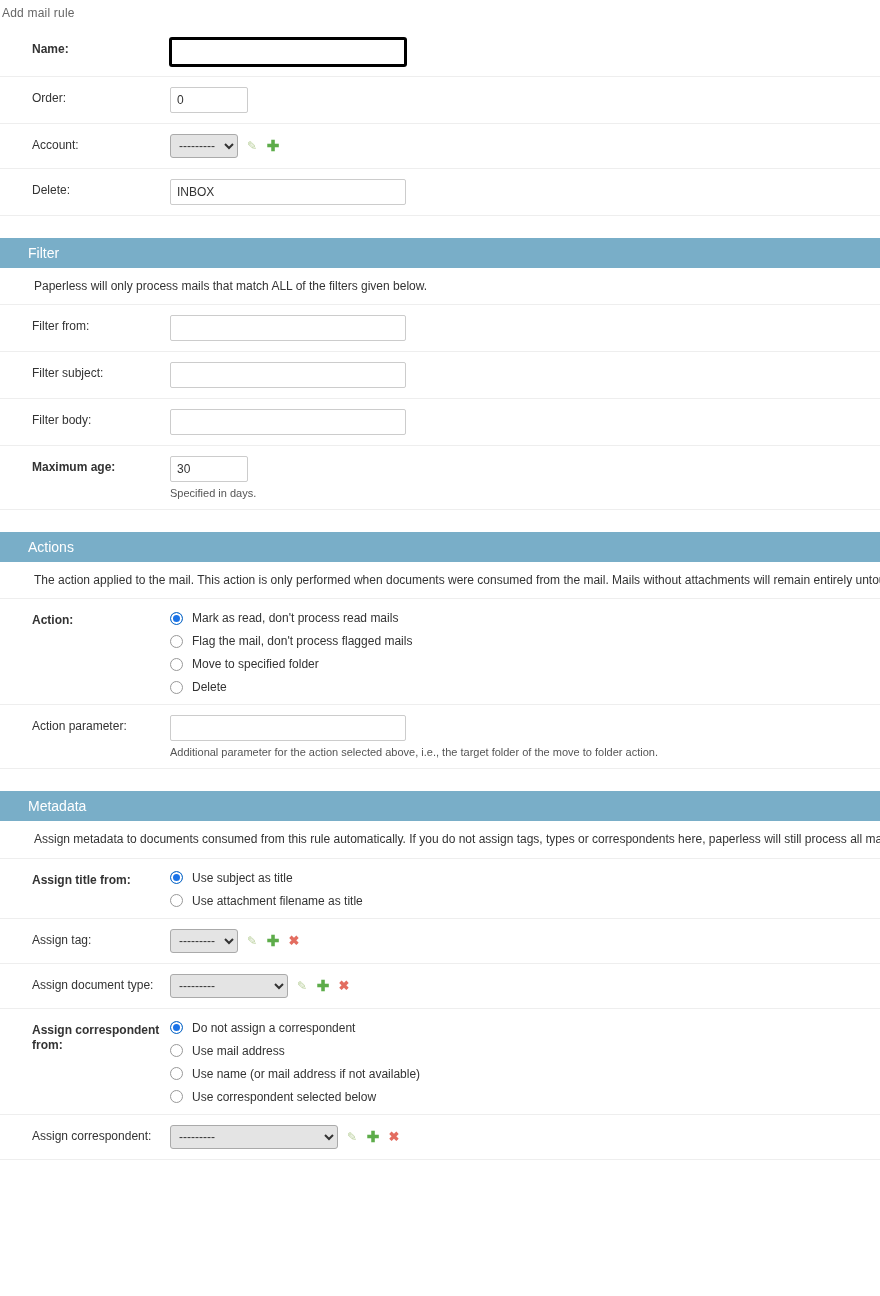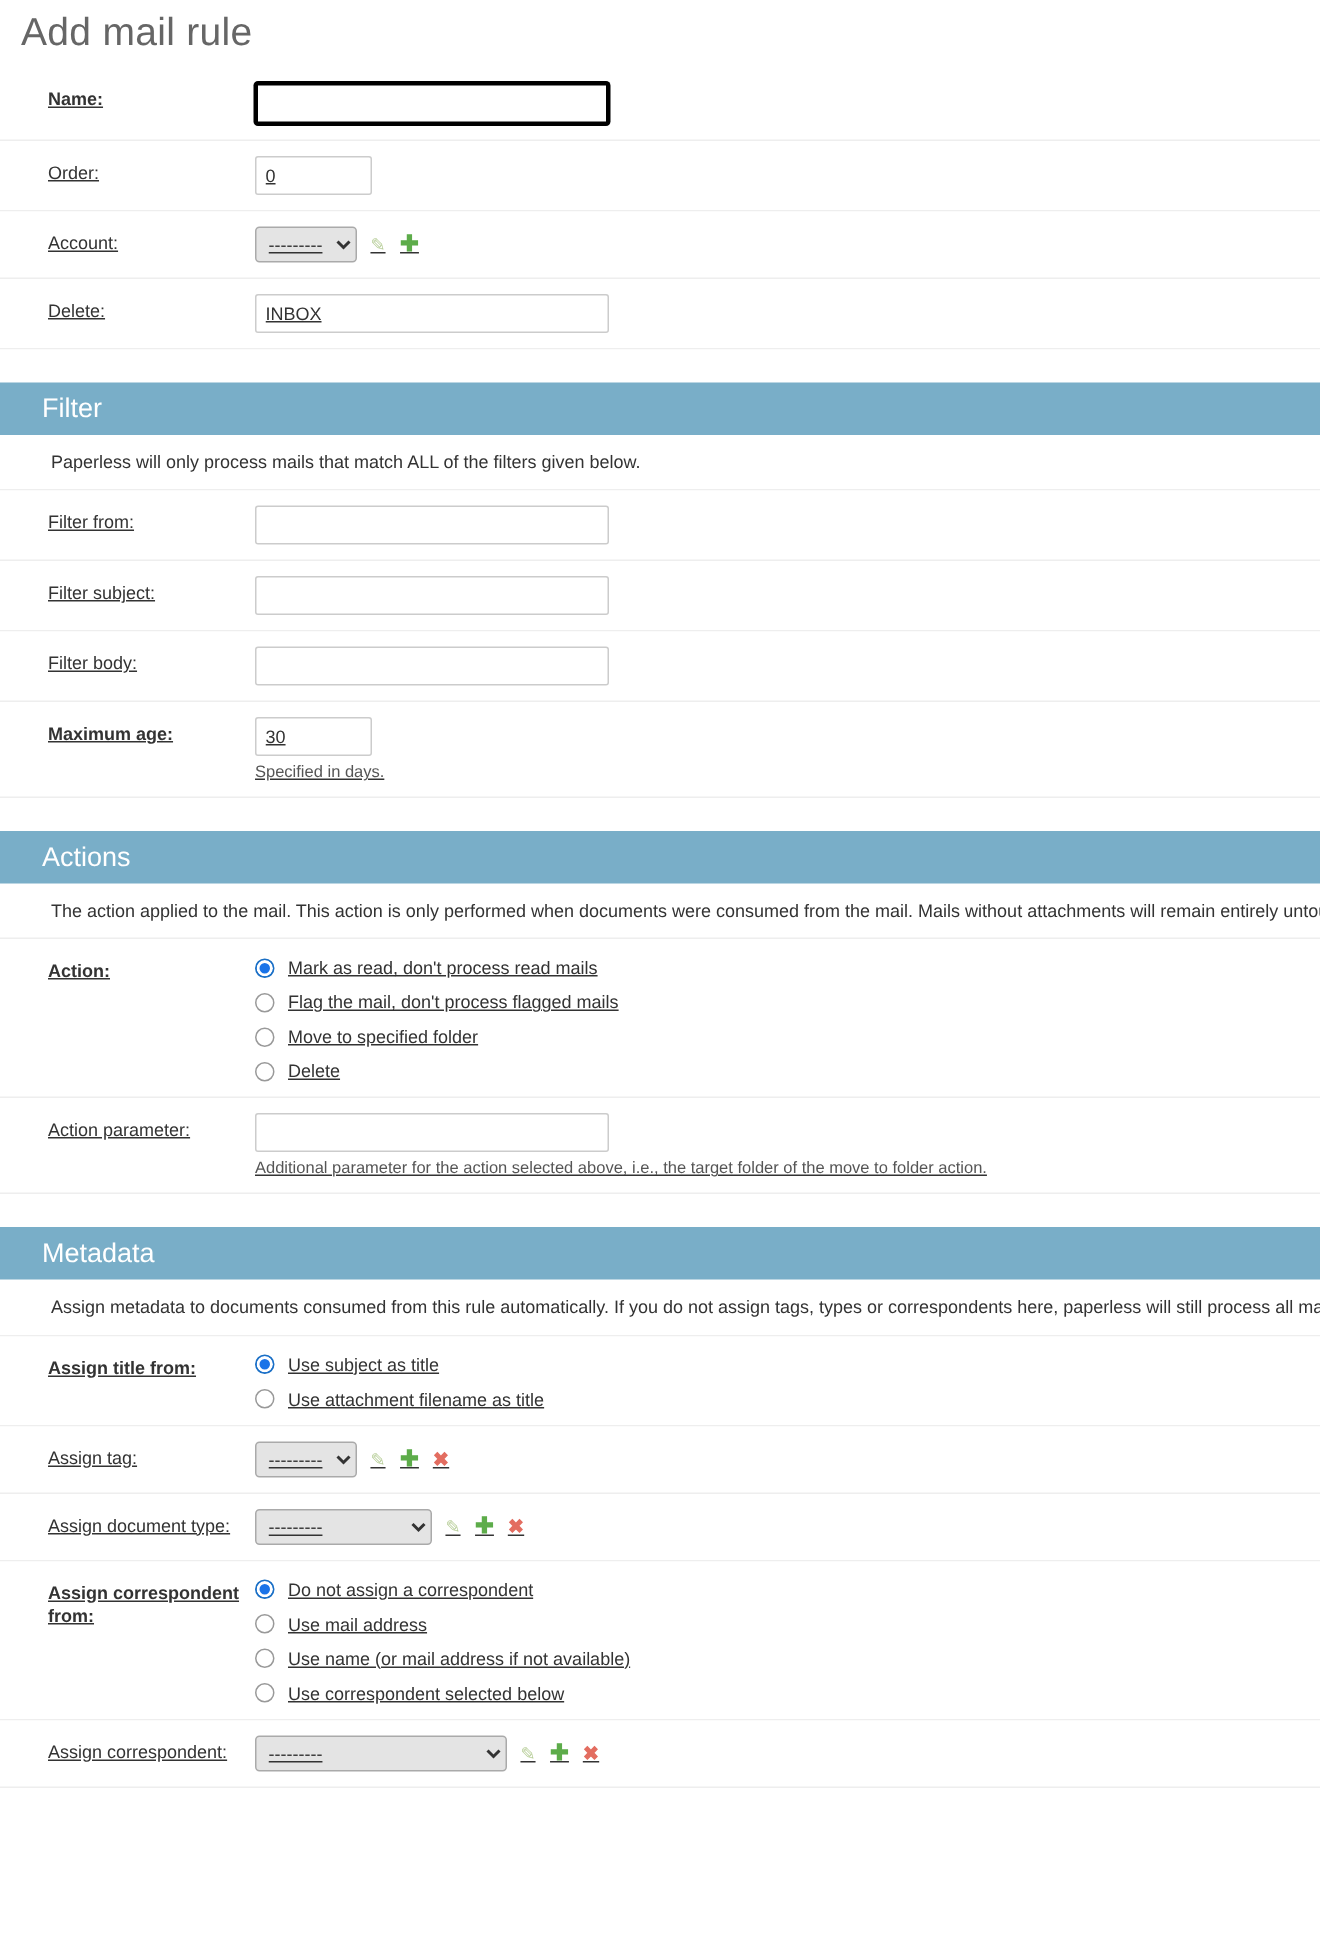--- a/index.html
+++ b/index.html
@@ -11,37 +11,36 @@
     font-size: 13px;
     color: #333333;
   }
   #page {
     width: 880px;
     min-height: 1296px;
     position: relative;
     overflow: hidden;
   }
   .page-title {
-    font-size: 26px;
+    font-size: 12px;
     font-weight: normal;
     color: #666666;
-    padding: 6px 0 8px 14px;
+    padding: 6px 0 8px 2px;
     margin: 0;
     letter-spacing: 0.2px;
   }
 
   
   .row {
     display: flex;
     align-items: flex-start;
     border-bottom: 1px solid #eeeeee;
     padding: 10px 0 10px 0;
     min-height: 40px;
     background: #ffffff;
-    text-decoration: underline;
   }
   .row-label {
     width: 170px;
     flex: 0 0 170px;
     padding: 4px 10px 0 32px;
     font-size: 12px;
     color: #333333;
     line-height: 1.3;
   }
   .row-label.bold { font-weight: bold; }
@@ -108,21 +107,21 @@
     user-select: none;
   }
   .icn-pencil { color: #b9cf9b; font-size: 12px; }
   .icn-plus { color: #5dac4a; font-weight: bold; font-size: 15px; }
   .icn-x { color: #e36d60; font-weight: bold; font-size: 13px; }
 
   
   .group-head {
     background: #79aec8;
     color: #ffffff;
-    font-size: 18px;
+    font-size: 14px;
     padding: 7px 0 7px 28px;
     margin: 0;
     font-weight: normal;
   }
   .group-desc {
     font-size: 12px;
     color: #333333;
     padding: 10px 10px 10px 34px;
     border-bottom: 1px solid #eeeeee;
     line-height: 1.35;

